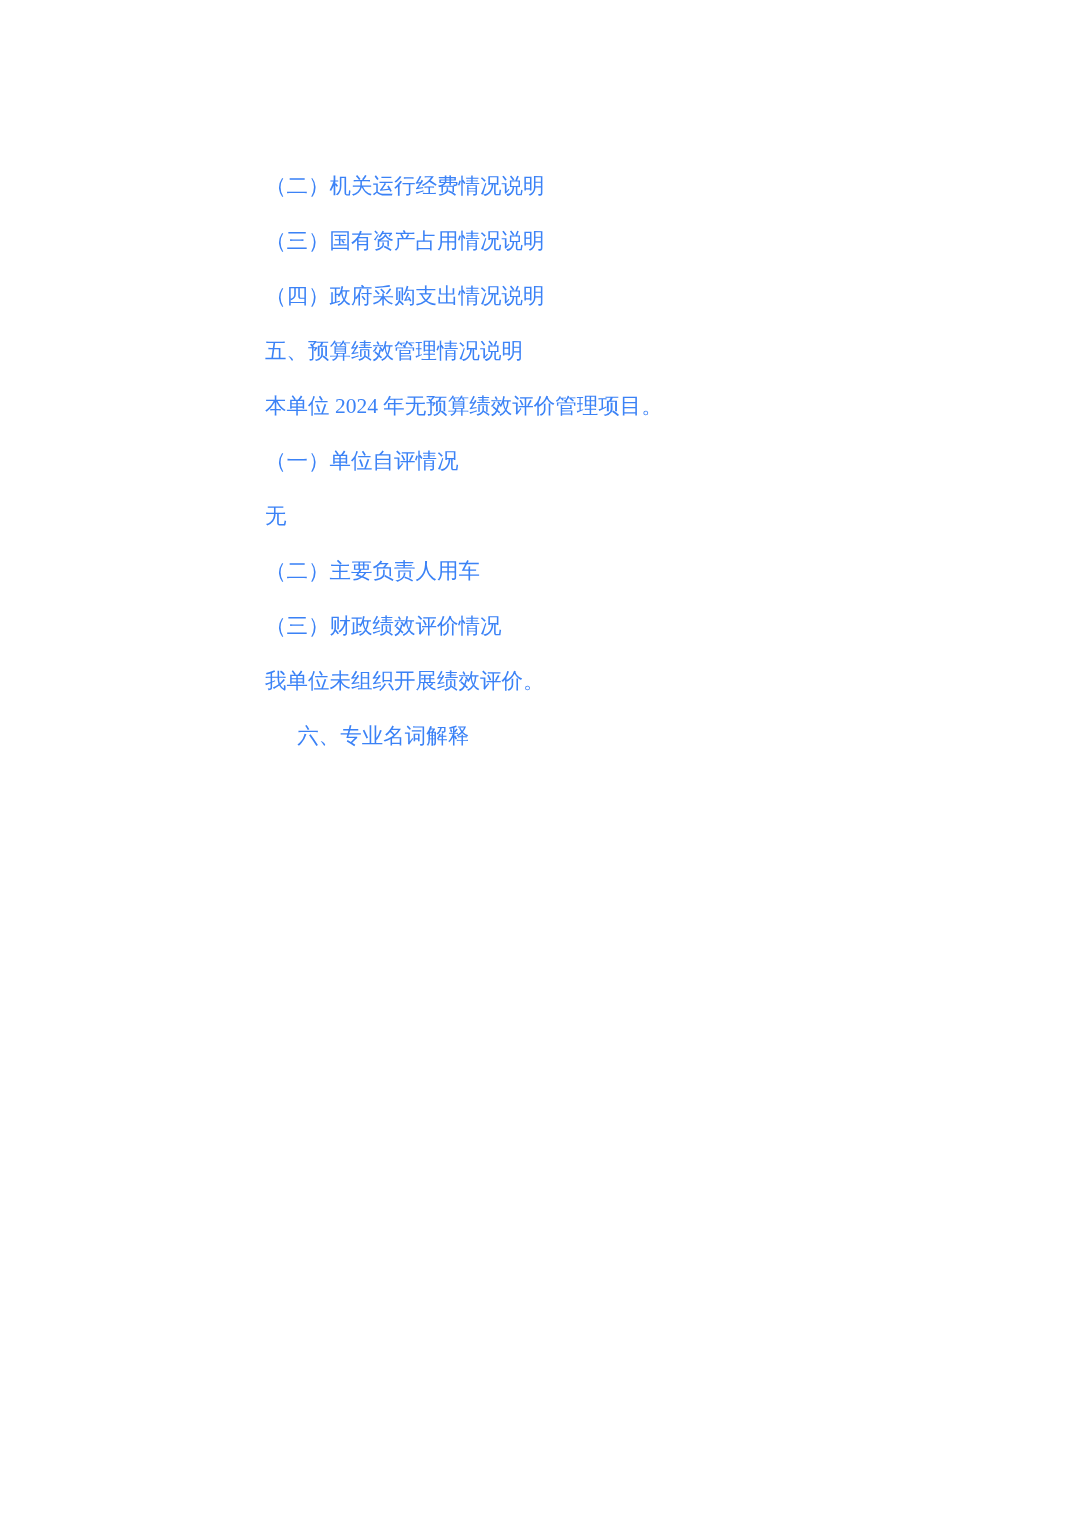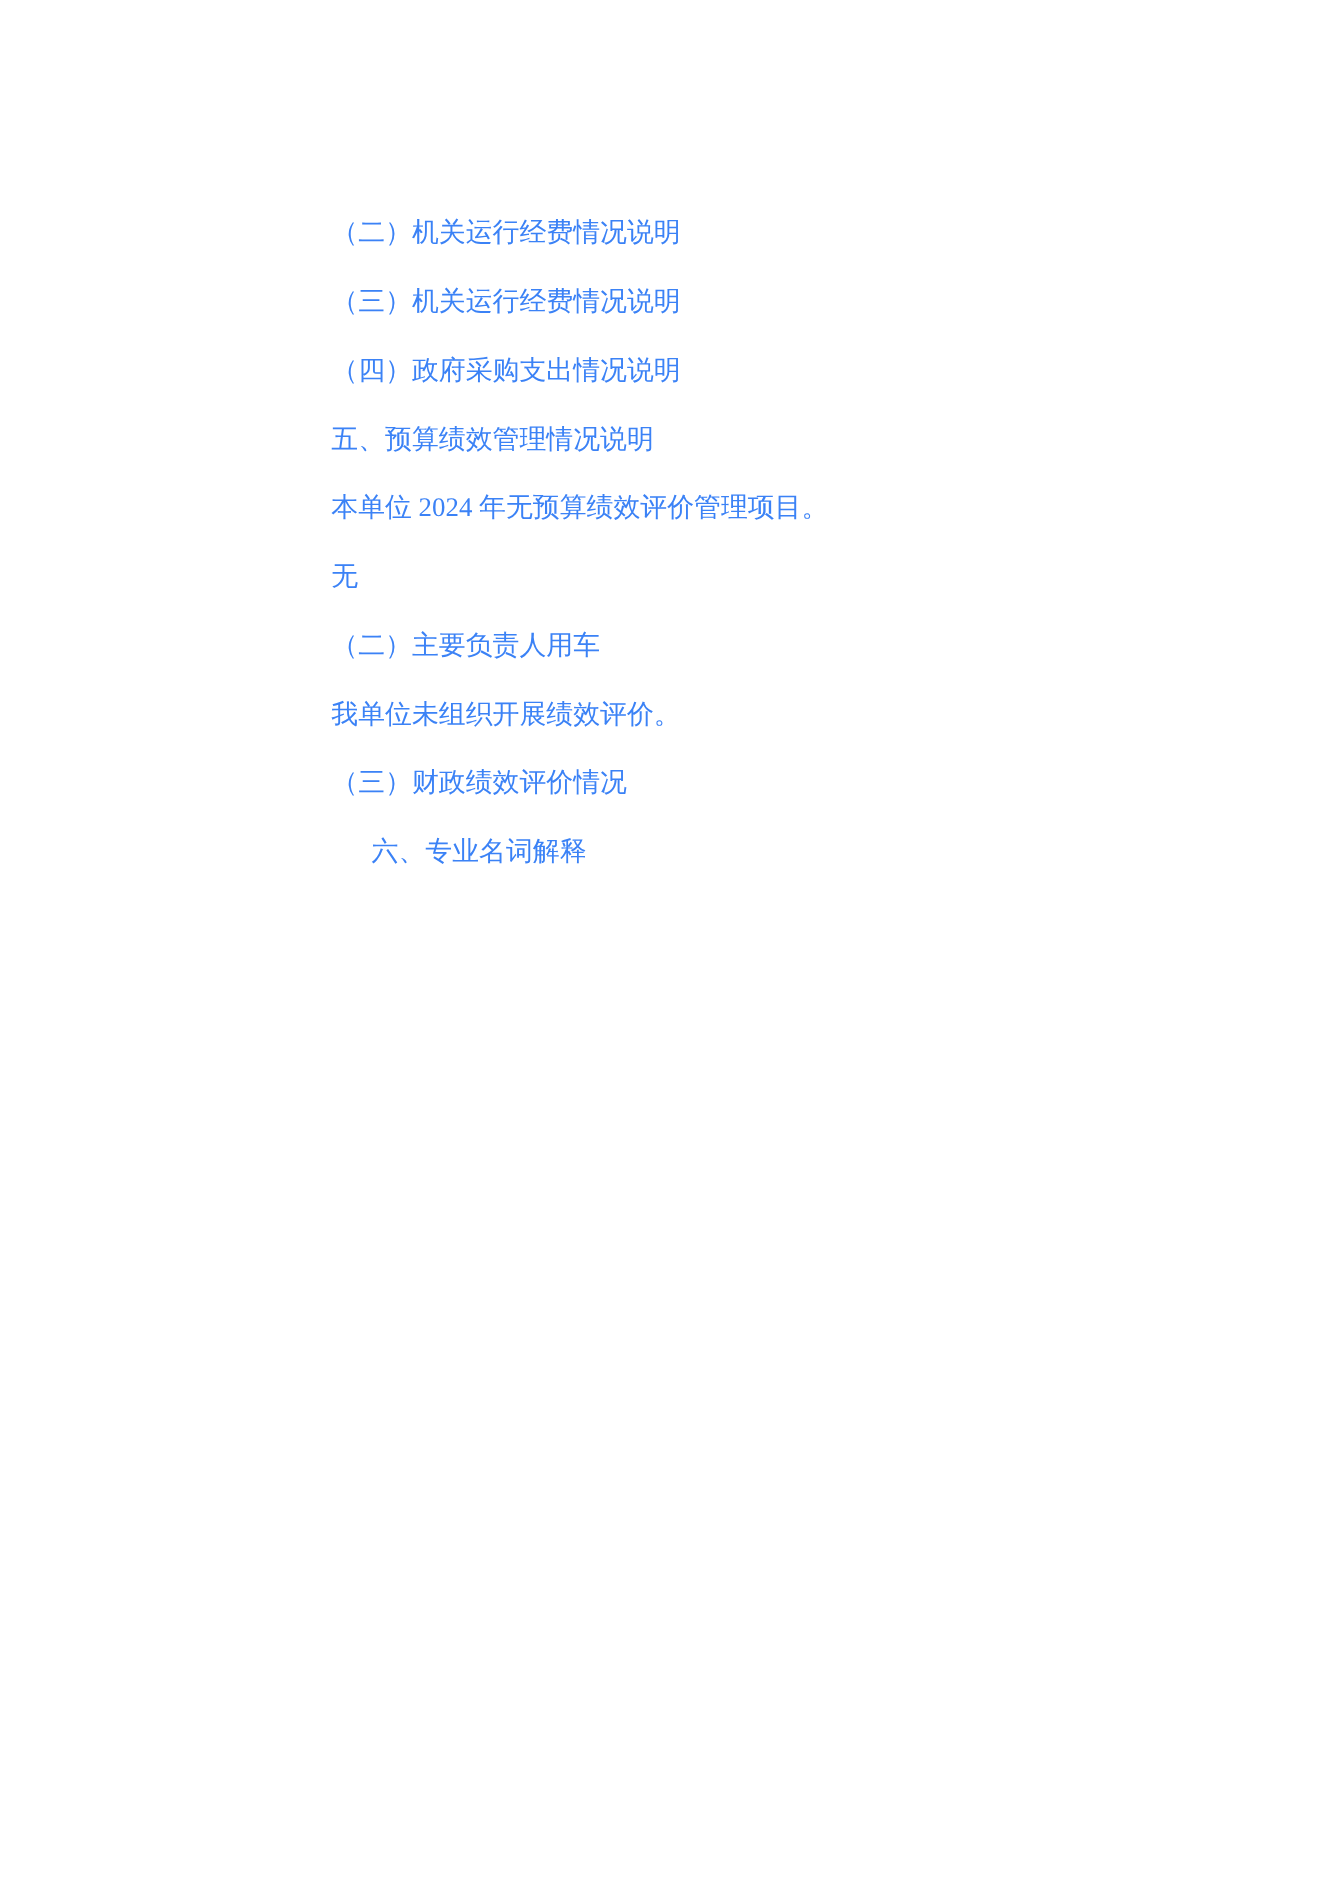--- a/index.html
+++ b/index.html
@@ -30,22 +30,23 @@
   }
   .doc-page p.extra-indent {
     text-indent: 3.5em;
   }
 </style>
 </head>
 <body>
 
 <div class="doc-page">
   <p>（二）机关运行经费情况说明</p>
-  <p>（三）机关运行经费情况说明</p>
+  <p>（三）国有资产占用情况说明</p>
   <p>（四）政府采购支出情况说明</p>
   <p>五、预算绩效管理情况说明</p>
   <p>本单位 2024 年无预算绩效评价管理项目。</p>
+  <p>（一）单位自评情况</p>
   <p>无</p>
   <p>（二）主要负责人用车</p>
+  <p>（三）财政绩效评价情况</p>
   <p>我单位未组织开展绩效评价。</p>
-  <p>（三）财政绩效评价情况</p>
   <p class="extra-indent">六、专业名词解释</p>
 </div>
 
 </body></html>

